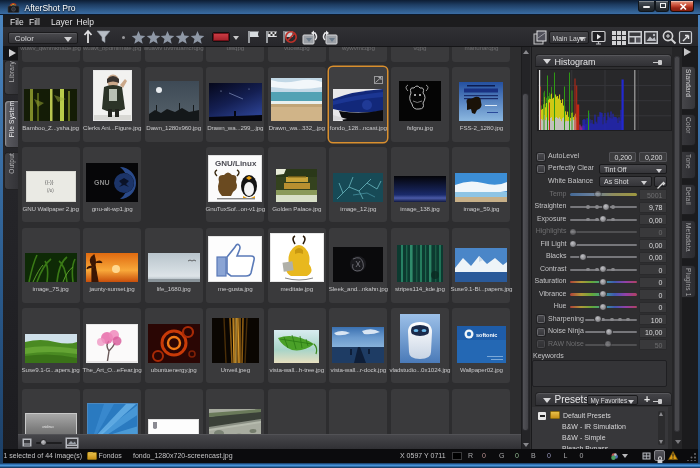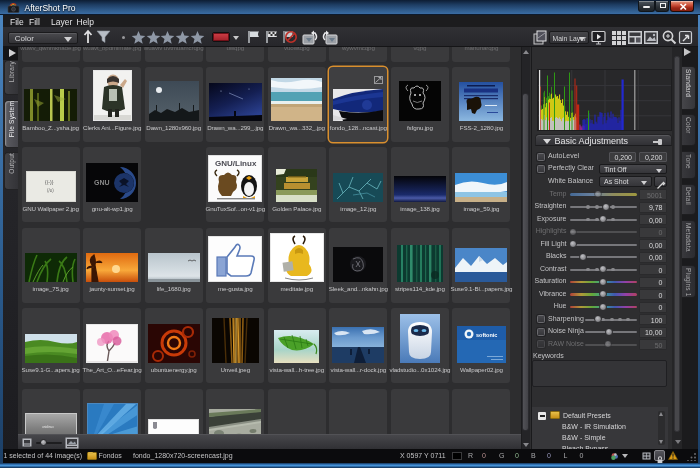--- a/index.html
+++ b/index.html
@@ -739,20 +739,28 @@
  <div style="position:absolute;left:22px;top:4px;width:7px;height:7px;border-radius:50%;background:radial-gradient(circle at 40% 35%,#c8c8cc,#8e8e92 60%,#646468);border:1px solid #2c2c2e"></div>
  <svg style="position:absolute;left:47px;top:2px" width="14" height="12">
         <rect x="0.5" y="0.5" width="13" height="11" fill="#b8bac0"></rect>
         <rect x="2" y="2" width="10" height="5.5" fill="#3a3a3e"></rect>
         <path d="M3 7 L6 4 L8 6 L10 4.5 L11 7 Z" fill="#9aa0a8"></path>
         <rect x="2" y="9" width="10" height="1.2" fill="#3a3a3e"></rect>
       </svg>
 </div>
 
 <div style="position:absolute;left:531px;top:46.6px;width:151px;height:402.6px;background:#2e2e30;border-left:1px solid #1a1a1c"></div>
+<div class="hdr" style="top:54px">
+      <div class="hdr-arrow"></div>
+      <div class="hdr-t">Histogram</div>
+      <div class="pin">
+        <div class="pin-a"></div>
+        <div class="pin-b"></div>
+      </div>
+    </div>
 <div style="position:absolute;left:537px;top:68.5px;border:1px solid #1d1d1f">
       <svg width="133" height="60.5" viewBox="0 0 133 60.5" style="display:block">
         <rect width="133" height="60.5" fill="#28282a"></rect>
         <rect x="33.25" y="0" width="1" height="60.5" fill="#36363a"></rect>
         <rect x="66.5" y="0" width="1" height="60.5" fill="#36363a"></rect>
         <rect x="99.75" y="0" width="1" height="60.5" fill="#36363a"></rect>
         <rect x="0" y="15.1" width="133" height="1" fill="#36363a"></rect>
         <rect x="0" y="30.2" width="133" height="1" fill="#36363a"></rect>
         <rect x="0" y="45.3" width="133" height="1" fill="#36363a"></rect>
         <rect x="2.0" y="38.4" width="1.1" height="22.1" fill="#cfc914"></rect>
@@ -896,28 +904,20 @@
         <rect x="80.5" y="47.3" width="1" height="13.2" fill="#2024c8"></rect>
         <rect x="81.5" y="50.7" width="1" height="9.8" fill="#2024c8"></rect>
         <rect x="82.5" y="39.8" width="1" height="20.7" fill="#2024c8"></rect>
         <rect x="83.5" y="47.2" width="1" height="13.3" fill="#2024c8"></rect>
         <rect x="50" y="40.5" width="1.1" height="20" fill="#2e9a14"></rect>
         <rect x="83.5" y="9.5" width="2.2" height="51" fill="#2228d0"></rect>
         <rect x="1" y="0" width="1.2" height="60.5" fill="#e4e4e4"></rect>
         <rect x="96" y="0" width="1.5" height="60.5" fill="#8a8a8a"></rect>
       </svg>
     </div>
-<div class="hdr" style="top:133.5px">
-      <div class="hdr-arrow"></div>
-      <div class="hdr-t">Basic Adjustments</div>
-      <div class="pin">
-        <div class="pin-a"></div>
-        <div class="pin-b"></div>
-      </div>
-    </div>
 <div class="cb" style="left:537px;top:153px;"></div>
 <div class="pl" style="left:548px;top:152.4px;color:#c4c4c6">AutoLevel</div>
 <div class="abox" style="left:608.5px;top:152px">0,200</div>
 <div class="abox" style="left:639px;top:152px">0,200</div>
 <div class="cb" style="left:537px;top:165px;"></div>
 <div class="pl" style="left:548px;top:164.4px;color:#c4c4c6">Perfectly Clear</div>
 <div style="position:absolute;left:599px;top:163.8px;width:67.5px;height:10.5px;background:linear-gradient(#48484c,#353539);border:1px solid #1a1a1c;border-radius:2px">
       <div style="position:absolute;left:4px;top:1.2px;font-size:7px;color:#dcdcde">Tint Off</div>
       <div style="position:absolute;right:4px;top:4px;border-left:3.5px solid transparent;border-right:3.5px solid transparent;border-top:4.5px solid #d0d0d2"></div>
     </div>
@@ -995,20 +995,33 @@
     <div style="position:absolute;left:585px;top:331.4px;width:52px;height:2px;border-radius:1px;background:#77777b;opacity:1"></div>
     <div style="position:absolute;left:605px;top:327.9px;width:8px;height:8px;border-radius:50%;background:radial-gradient(circle at 40% 35%,#c2c2c6,#8a8a8e 60%,#606064);border:1px solid #2e2e30;"></div>
     <div class="vbox" style="top:326.9px"><span style="color:#dcdcde">10,00</span></div>
 <div class="cb" style="left:537px;top:340.4px;opacity:.45;"></div>
     <div class="pl" style="left:548px;top:339.9px;color:#6e6e70">RAW Noise</div>
     <div style="position:absolute;left:585px;top:343.9px;width:52px;height:2px;border-radius:1px;background:#77777b;opacity:.45"></div>
     <div style="position:absolute;left:604px;top:340.4px;width:8px;height:8px;border-radius:50%;background:radial-gradient(circle at 40% 35%,#c2c2c6,#8a8a8e 60%,#606064);border:1px solid #2e2e30;opacity:.5;"></div>
     <div class="vbox" style="top:339.4px"><span style="color:#6e6e70">50</span></div>
 <div class="pl" style="left:533px;top:351.5px;color:#c4c4c6">Keywords</div>
 <div style="position:absolute;left:532px;top:360px;width:135px;height:27px;background:#343437;border:1px solid #1f1f22;border-radius:2px"></div>
+<div class="hdr" style="top:392px;height:13.5px">
+      <div class="hdr-arrow" style="top:5px"></div>
+      <div style="position:absolute;left:19px;top:1px;font-size:10px;color:#e6e6e8">Presets</div>
+      <div style="position:absolute;left:51px;top:2.2px;width:51px;height:9.5px;background:linear-gradient(#48484c,#353539);border:1px solid #1a1a1c;border-radius:2px">
+        <div style="position:absolute;left:3px;top:1px;font-size:6.4px;color:#dcdcde">My Favorites</div>
+        <div style="position:absolute;right:3px;top:3.5px;border-left:3px solid transparent;border-right:3px solid transparent;border-top:4px solid #d0d0d2"></div>
+      </div>
+      <div style="position:absolute;left:108.5px;top:-0.5px;font-size:10.5px;color:#e8e8e8;font-weight:bold">+</div>
+      <div class="pin" style="top:5.5px">
+        <div class="pin-a"></div>
+        <div class="pin-b"></div>
+      </div>
+    </div>
 <div style="position:absolute;left:532px;top:407px;width:136px;height:42.2px;background:#37373a;overflow:hidden">
       <div style="position:absolute;left:6px;top:5px;width:8px;height:8px;background:#e8e8e8;border-radius:1px">
         <div style="position:absolute;left:1.5px;top:3px;width:5px;height:1.5px;background:#222"></div>
       </div>
       <div style="position:absolute;left:18px;top:4px;width:10px;height:8px;background:linear-gradient(#e8c04a,#c89018);border-radius:1px;border:0.5px solid #8a6a10"></div>
       <div style="position:absolute;left:31px;top:4.5px;font-size:7px;color:#d6d6d8">Default Presets</div>
       <div style="position:absolute;left:30px;top:16px;font-size:7px;color:#d6d6d8">B&amp;W - IR Simulation</div>
       <div style="position:absolute;left:30px;top:27px;font-size:7px;color:#d6d6d8">B&amp;W - Simple</div>
       <div style="position:absolute;left:30px;top:38px;font-size:7px;color:#d6d6d8">Bleach Bypass</div>
       <div style="position:absolute;right:3px;top:4px;width:7px;height:34px;background:#2c2c2e;border-radius:2px">

